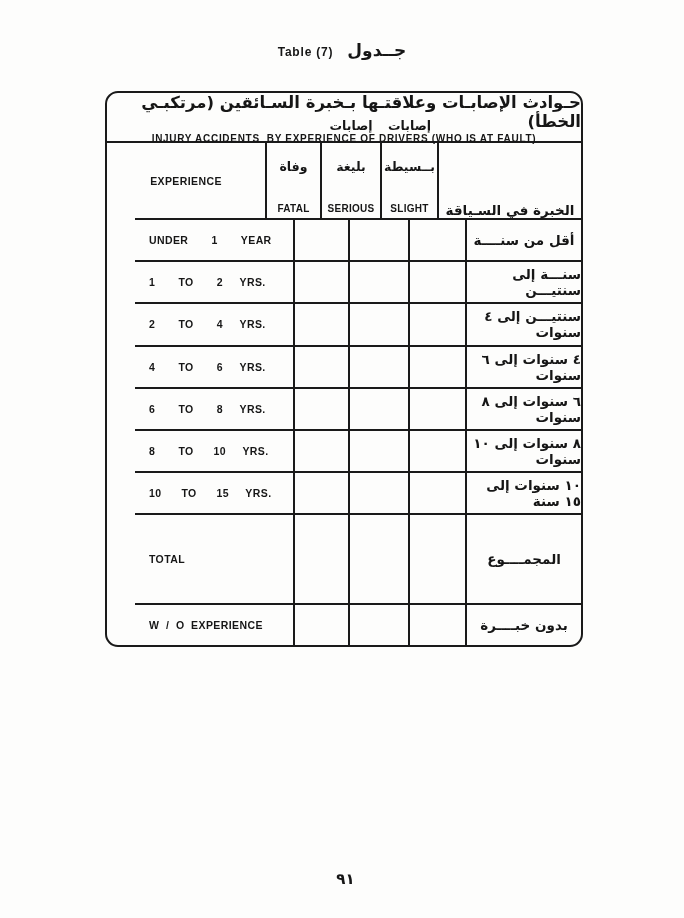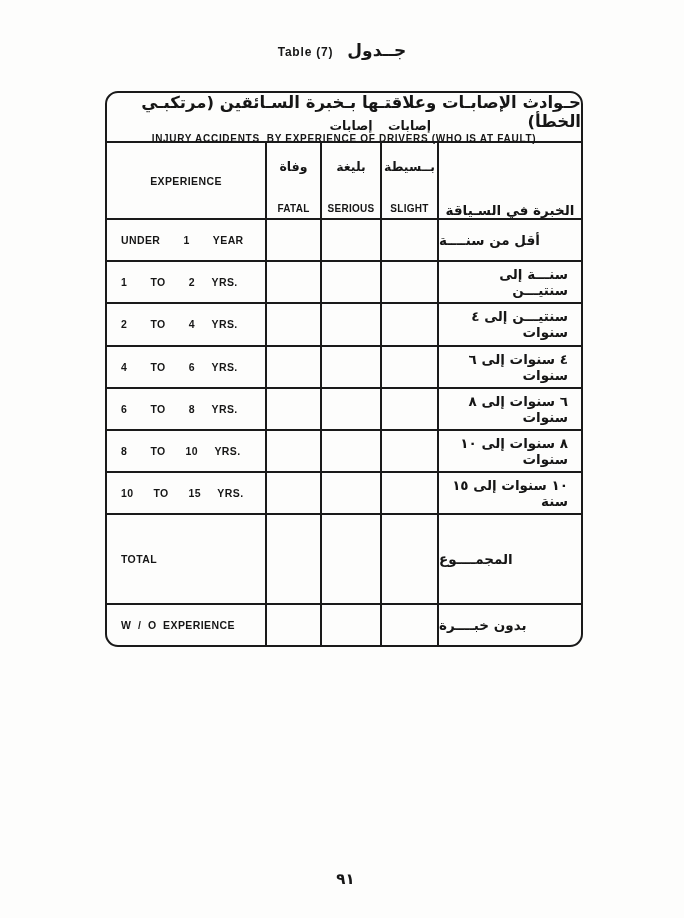--- a/index.html
+++ b/index.html
@@ -47,30 +47,30 @@
     flex-direction: column;
     justify-content: center;
     align-items: center;
     gap: 2px;
     padding-top: 2px;
   }
   .t-title-ar { font-size: 16.5px; font-weight: bold; }
   .t-title-en { font-size: 10px; font-weight: bold; letter-spacing: 0.7px; white-space: pre; }
 
   .t-head { height: 75px; display: flex; }
-  .t-row  { height: 42.2px; display: flex; border-top: 2px solid #1a1a1a; }
+  .t-row  { height: 42.2px; display: flex; border-top: 2px solid #1a1a1a; margin-left: 28px; }
   .t-row.total { flex: 1; }
 
   .c { height: 100%; display: flex; align-items: center; }
   .c + .c { border-left: 2px solid #1a1a1a; }
   .c-exp   { width: 158px; padding-left: 14px; }
   .c-val   { width: 55px; justify-content: center; }
   .c-val2  { width: 60px; justify-content: center; }
   .c-val3  { width: 57px; justify-content: center; }
-  .c-arx   { flex: 1; justify-content: flex-start; padding-right: 13px; }
+  .c-arx   { flex: 1; justify-content: center; }
 
   
   .th { flex-direction: column; align-items: center; }
   .th-exp { justify-content: center; padding-left: 0; }
   .th-exp .lbl { font-size: 11px; font-weight: bold; letter-spacing: 0.6px; }
   .th-cas { justify-content: flex-end; padding-bottom: 4px; gap: 24px; }
   .th-cas .ar-line { font-size: 12.5px; font-weight: bold; line-height: 1.35; }
   .th-cas .en-line { font-size: 10px; font-weight: bold; margin-top: 3px; letter-spacing: 0.3px; }
   .th-arx { justify-content: flex-end; padding-right: 0; }
   .th-arx .lbl { font-size: 13px; font-weight: bold; }

